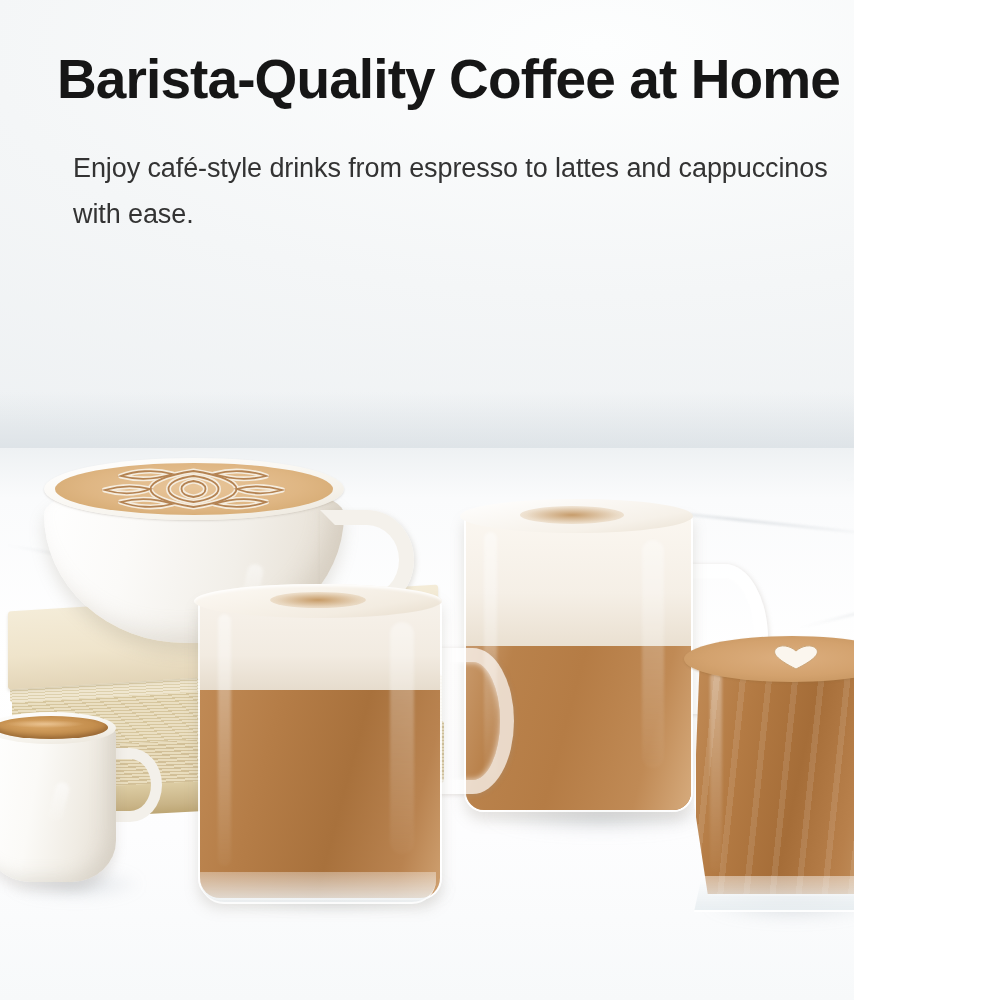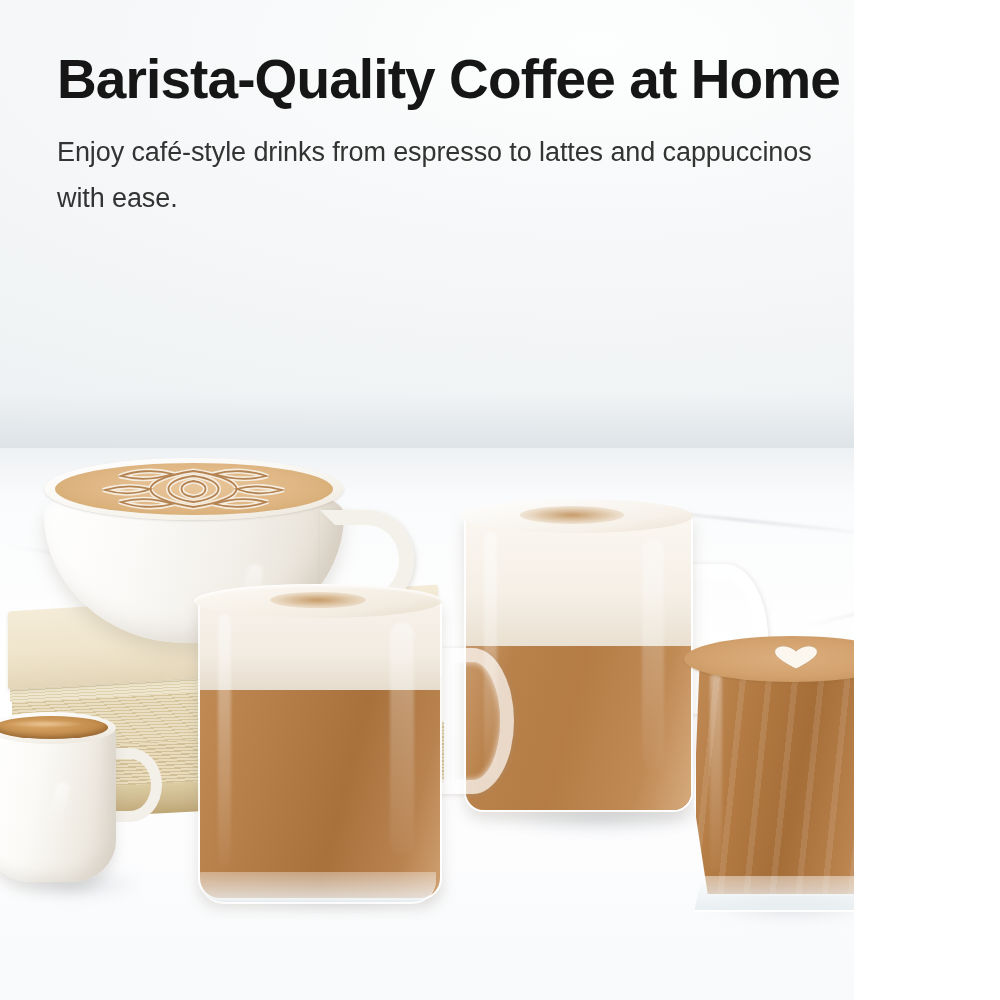--- a/index.html
+++ b/index.html
@@ -31,21 +31,21 @@
   .headline {
     margin: 0;
     font-size: 55px;
     line-height: 62px;
     font-weight: 700;
     letter-spacing: -0.9px;
     color: #161616;
     white-space: nowrap;
   }
   .subhead {
-    margin: 0;
+    margin: 16px;
     padding-top: 19px;
     font-size: 27px;
     line-height: 46px;
     font-weight: 400;
     letter-spacing: -0.1px;
     color: #333333;
     max-width: 790px;
   }
 
   

